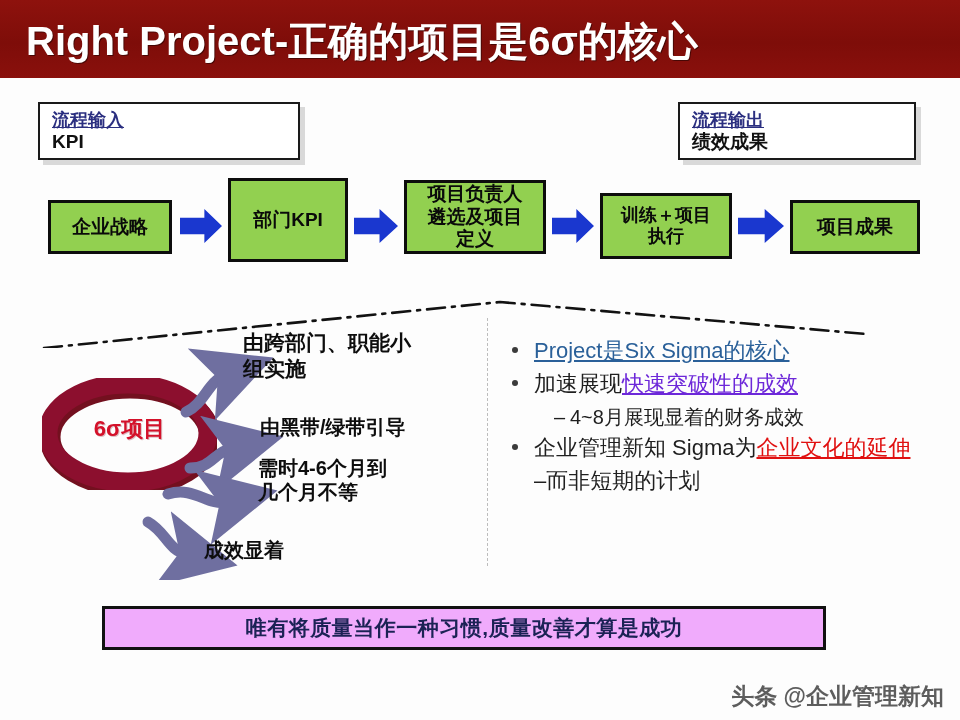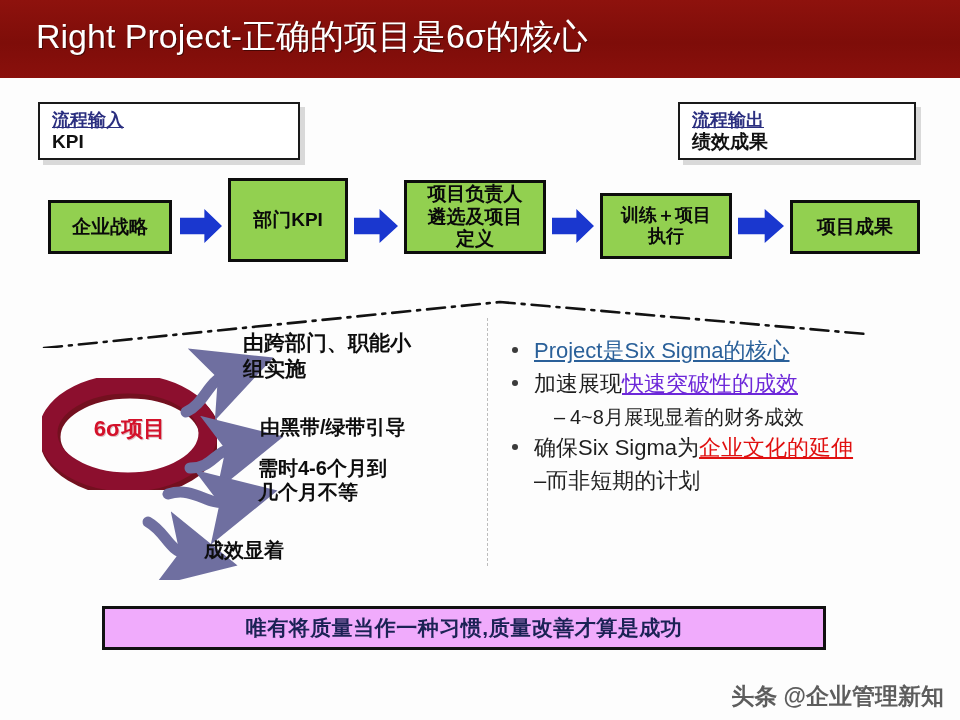--- a/index.html
+++ b/index.html
@@ -22,23 +22,23 @@
   
   .header-band {
     position: absolute;
     left: 0; top: 0;
     width: 960px; height: 78px;
     background: #8a0f0b;
     background: linear-gradient(180deg, #8e120d 0%, #7e0d09 55%, #8a100c 100%);
   }
   .header-title {
     position: absolute;
-    left: 36px; top: 14px;
-    font-size: 34px;
-    font-weight: normal;
+    left: 26px; top: 14px;
+    font-size: 40px;
+    font-weight: bold;
     color: #ffffff;
     letter-spacing: 0px;
     white-space: nowrap;
     text-shadow: 1px 1px 0 rgba(0,0,0,0.45);
   }
 
   
   .callout {
     position: absolute;
     background: #ffffff;
@@ -281,21 +281,21 @@
       <span class="dot"></span>
       <span>加速展现</span><span class="red-ul">快速突破性的成效</span>
     </div>
 
     <div class="sub-row">
       <span class="dash">–</span><span>4~8月展现显着的财务成效</span>
     </div>
 
     <div class="bullet-row">
       <span class="dot"></span>
-      <span>确保Six Sigma为</span><span class="red-strong">企业文化的延伸</span>
+      <span>企业管理新知 Sigma为</span><span class="red-strong">企业文化的延伸</span>
     </div>
 
     <div class="cont-row">–而非短期的计划</div>
   </div>
 
   <div id="banner">
     <span>唯有将质量当作一种习惯,质量改善才算是成功</span>
   </div>
 
   <div id="watermark">头条 @企业管理新知</div>

